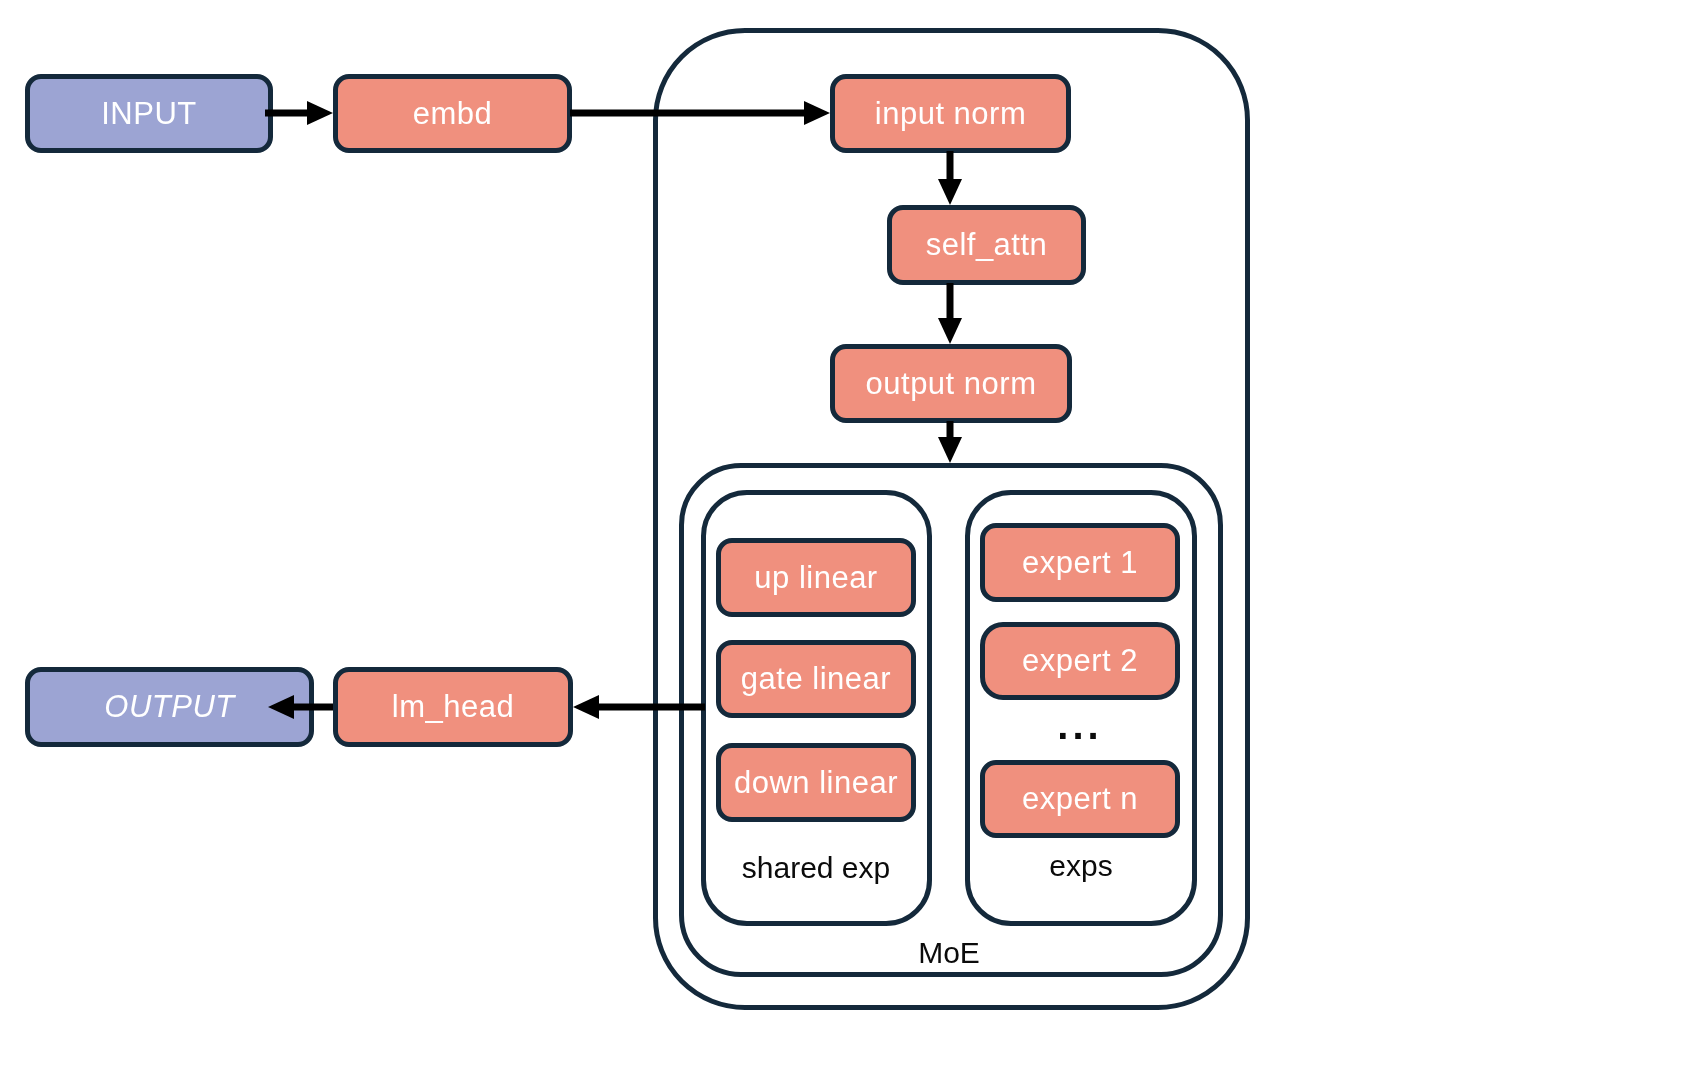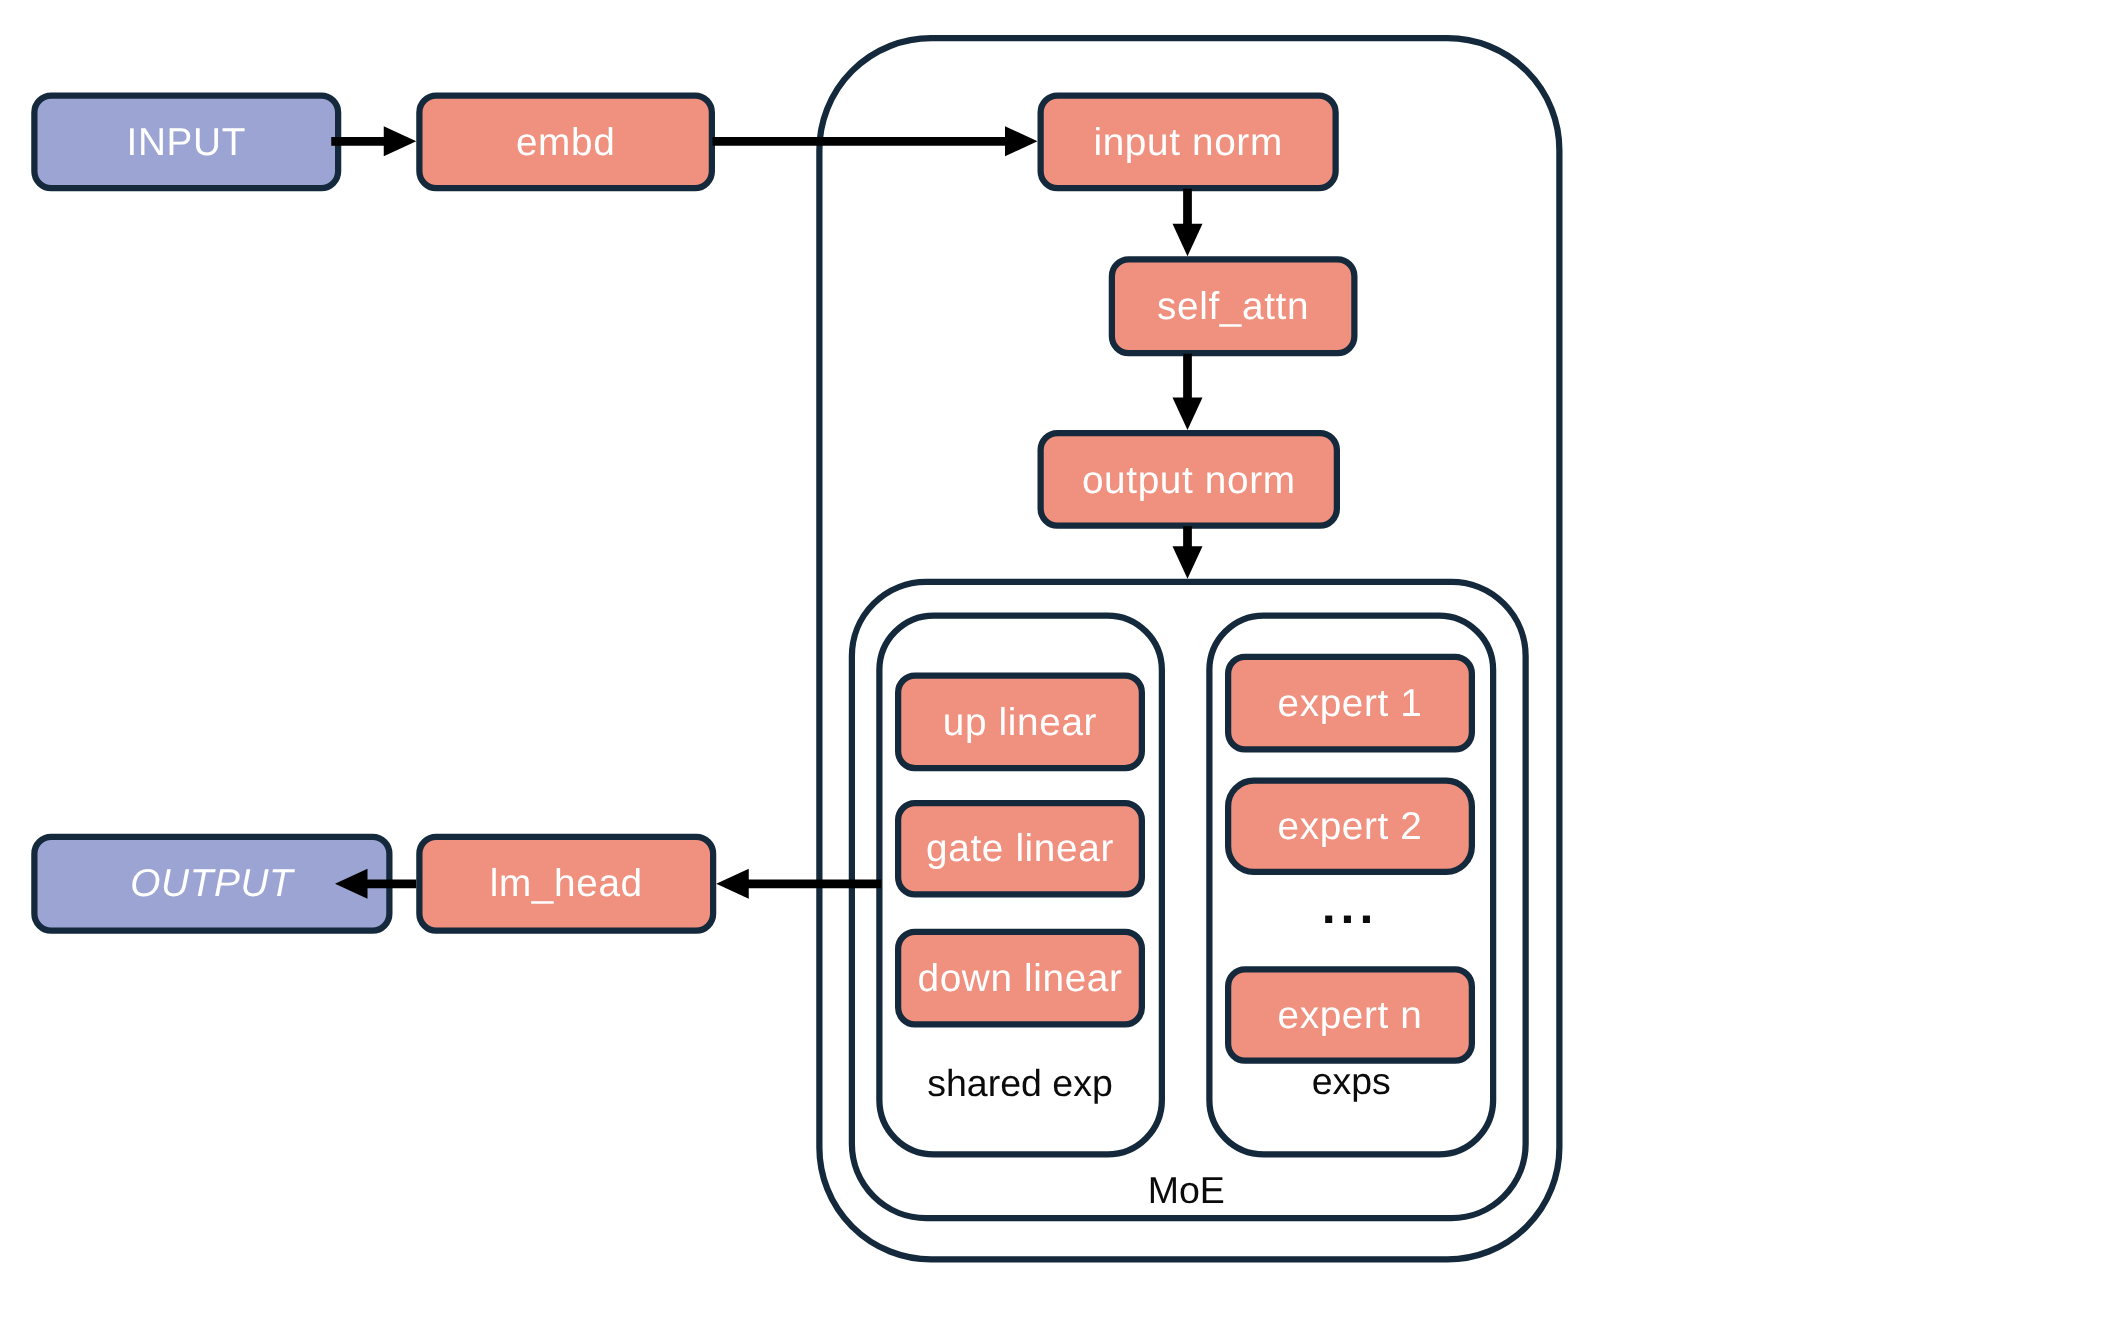--- a/index.html
+++ b/index.html
@@ -64,21 +64,21 @@
   #n-input{left:25px;top:74px;width:248px;height:79px;}
   #n-embd{left:333px;top:74px;width:239px;height:79px;}
   #n-input-norm{left:830px;top:74px;width:241px;height:79px;}
   #n-self-attn{left:851px;top:205px;width:199px;height:80px;margin-left:36px;}
   #n-output-norm{left:830px;top:344px;width:242px;height:79px;}
   #n-up{left:716px;top:538px;width:200px;height:79px;}
   #n-gate{left:716px;top:640px;width:200px;height:78px;}
   #n-down{left:716px;top:743px;width:200px;height:79px;}
   #n-e1{left:980px;top:523px;width:200px;height:79px;}
   #n-e2{left:980px;top:622px;width:200px;height:78px;border-radius:23px;}
-  #n-en{left:980px;top:760px;width:200px;height:78px;margin-top:13px;}
+  #n-en{left:980px;top:760px;width:200px;height:78px;}
   #n-lmhead{left:333px;top:667px;width:240px;height:80px;}
   #n-output{left:25px;top:667px;width:289px;height:80px;font-style:italic;}
 
   #cap-dots{left:1005px;top:700px;width:150px;height:50px;line-height:50px;font-size:40px;font-weight:700;letter-spacing:4px;}
   #cap-shared{left:716px;top:848px;width:200px;height:40px;line-height:40px;}
   #cap-exps{left:981px;top:846px;width:200px;height:40px;line-height:40px;}
   #cap-moe{left:849px;top:933px;width:200px;height:40px;line-height:40px;}
   #cap-decoder{left:1287px;top:486px;height:46px;line-height:46px;font-size:38px;text-align:left;}
   #cap-decoder .nvar{font-style:italic;font-weight:700;font-size:39px;}
 </style>

